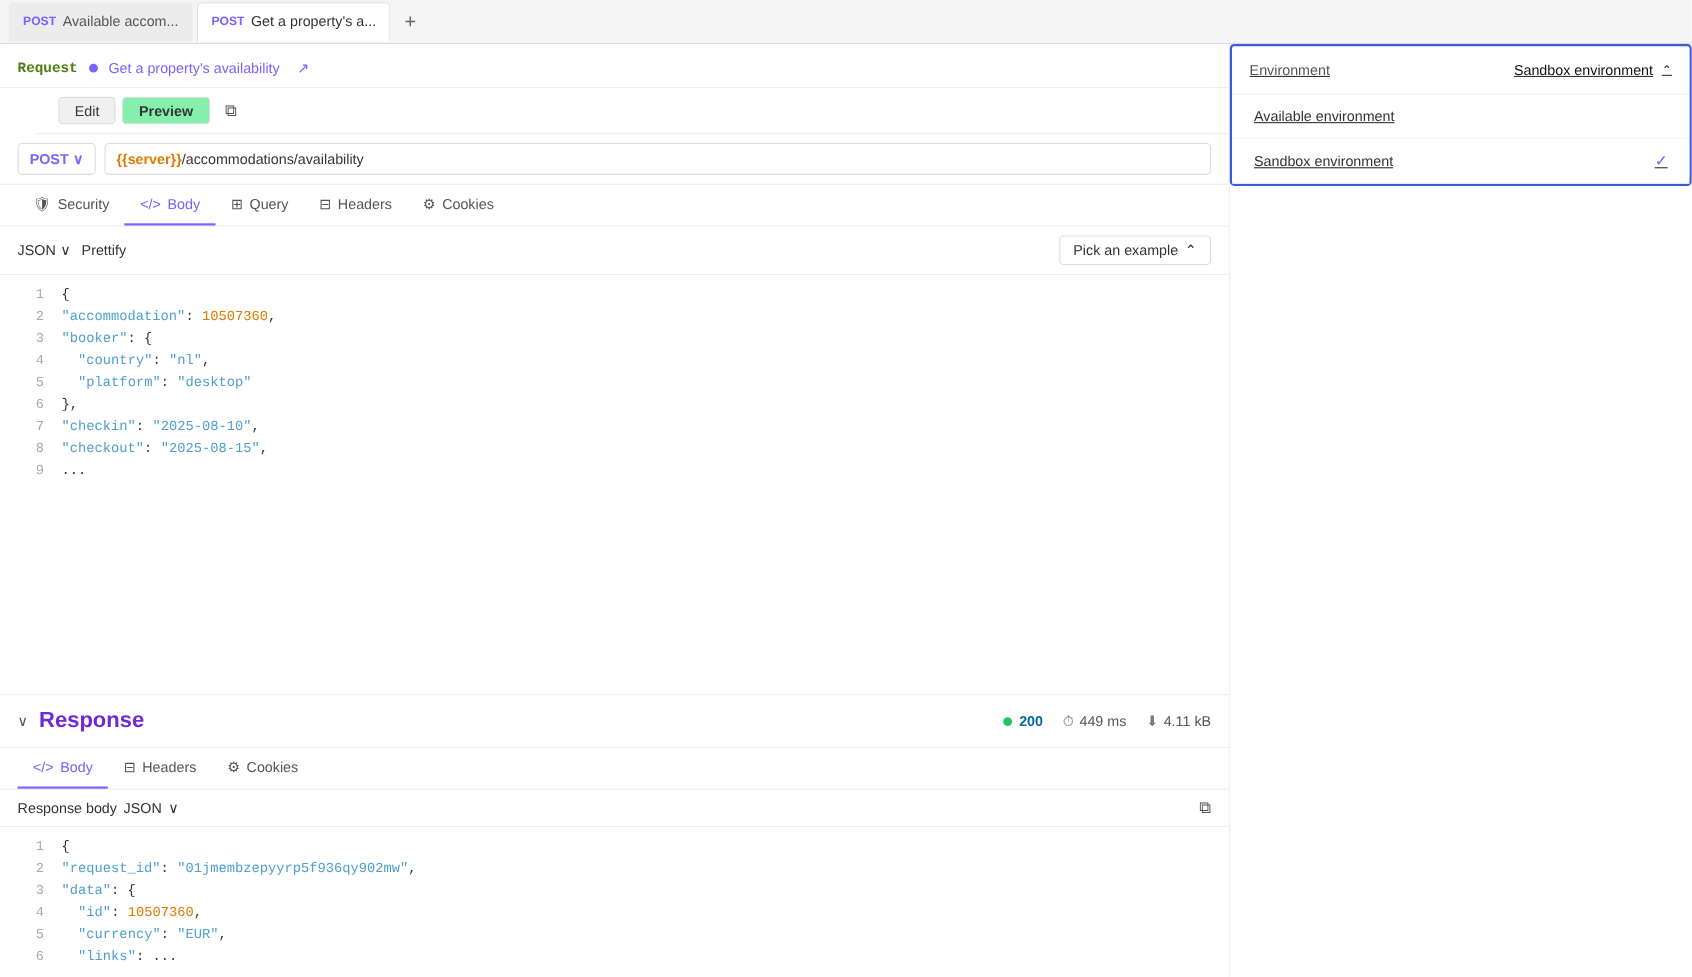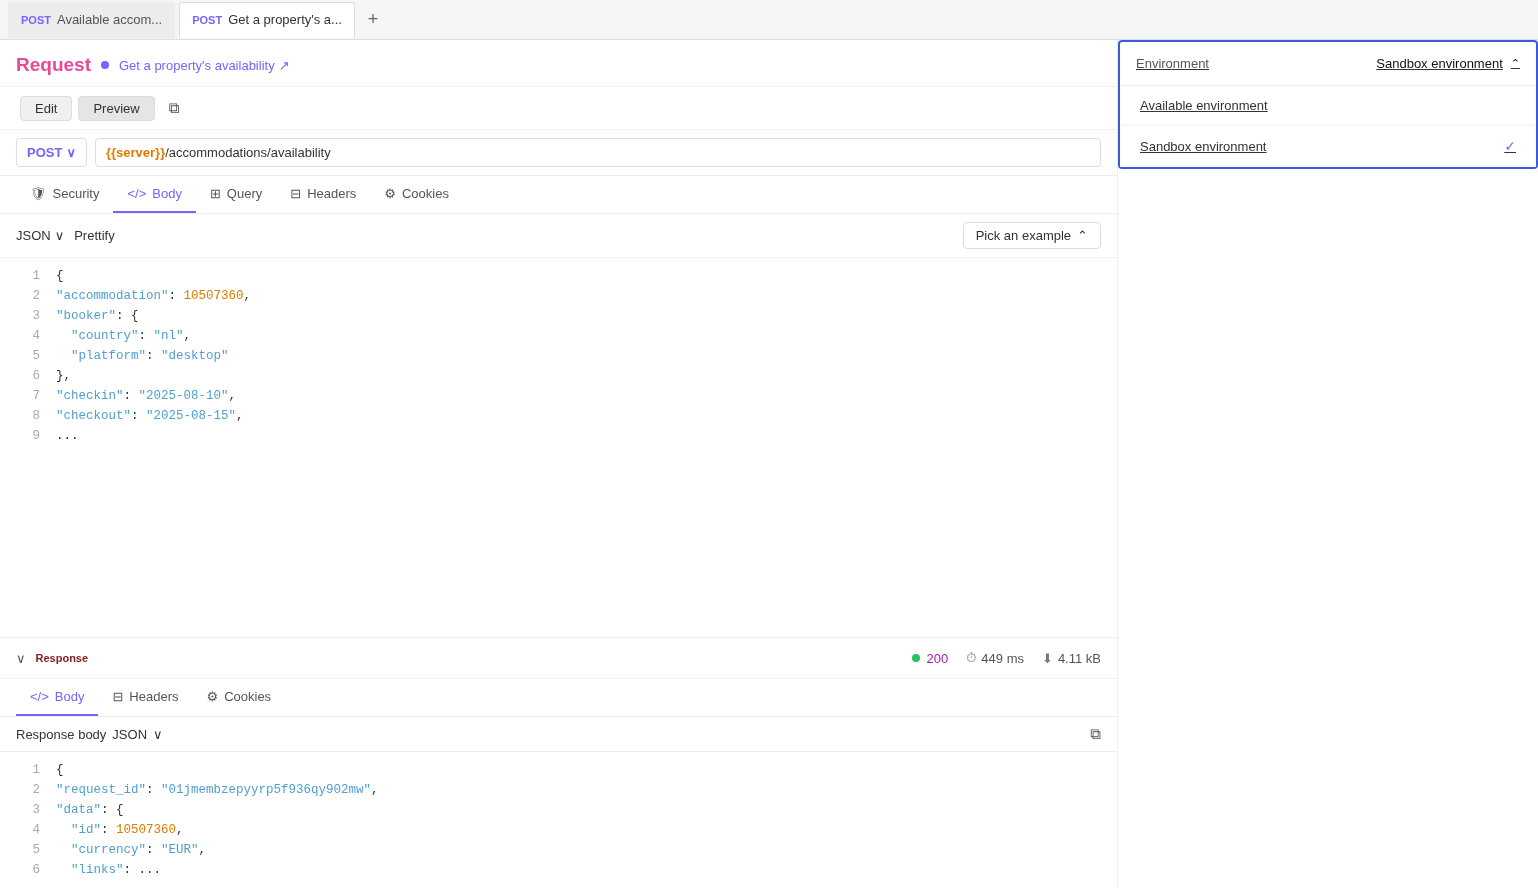--- a/index.html
+++ b/index.html
@@ -69,55 +69,58 @@
 
     
     .request-header {
       display: flex;
       align-items: center;
       gap: 10px;
       padding: 14px 16px 10px 16px;
       border-bottom: 1px solid #eee;
     }
     .request-title {
-      font-size: 19px;
+      font-size: 13px;
       font-weight: 700;
-      color: #ec4899;
+      color: #4d7c0f;
+      font-family: Liberation Mono, monospace;
     }
     .dot {
       width: 8px;
       height: 8px;
       border-radius: 50%;
       background: #7b61ff;
     }
     .request-link {
       color: #7b61ff;
       text-decoration: none;
       font-size: 13px;
       display: flex;
       align-items: flex-start;
-      gap: 4px;
+      gap: 16px;
     }
 
     
     .edit-toolbar {
       display: flex;
-      align-items: center;
+      align-items: flex-start;
       gap: 6px;
       padding: 8px 20px;
       border-bottom: 1px solid #eee;
+      margin-left: 33px;
     }
     .edit-btn {
       padding: 4px 14px;
       border: 1px solid #ddd;
       border-radius: 4px;
-      background: #e5e5e5;
+      background: #86efac;
       cursor: pointer;
       font-size: 13px;
       color: #333;
+      font-weight: bold;
     }
     .edit-btn.active {
       background: #f0f0f0;
       font-weight: 500;
     }
     .copy-icon-btn {
       padding: 4px 8px;
       border: none;
       background: none;
       cursor: pointer;
@@ -283,45 +286,45 @@
       display: flex;
       align-items: center;
       gap: 10px;
     }
     .collapse-btn {
       cursor: pointer;
       color: #555;
       font-size: 13px;
     }
     .response-title {
-      font-size: 11px;
+      font-size: 20px;
       font-weight: 700;
-      color: #7f1d1d;
+      color: #6d28d9;
     }
     .response-meta {
       display: flex;
       align-items: center;
       gap: 18px;
       font-size: 13px;
       color: #555;
     }
     .status-code {
       display: flex;
       align-items: center;
       gap: 6px;
     }
     .status-dot {
       width: 8px;
       height: 8px;
       border-radius: 50%;
       background: #22c55e;
     }
     .status-num {
-      font-weight: 400;
-      color: #a21caf;
+      font-weight: 700;
+      color: #0369a1;
     }
     .meta-item {
       display: flex;
       align-items: center;
       gap: 5px;
     }
     .meta-icon {
       color: #777;
       font-size: 13px;
     }

